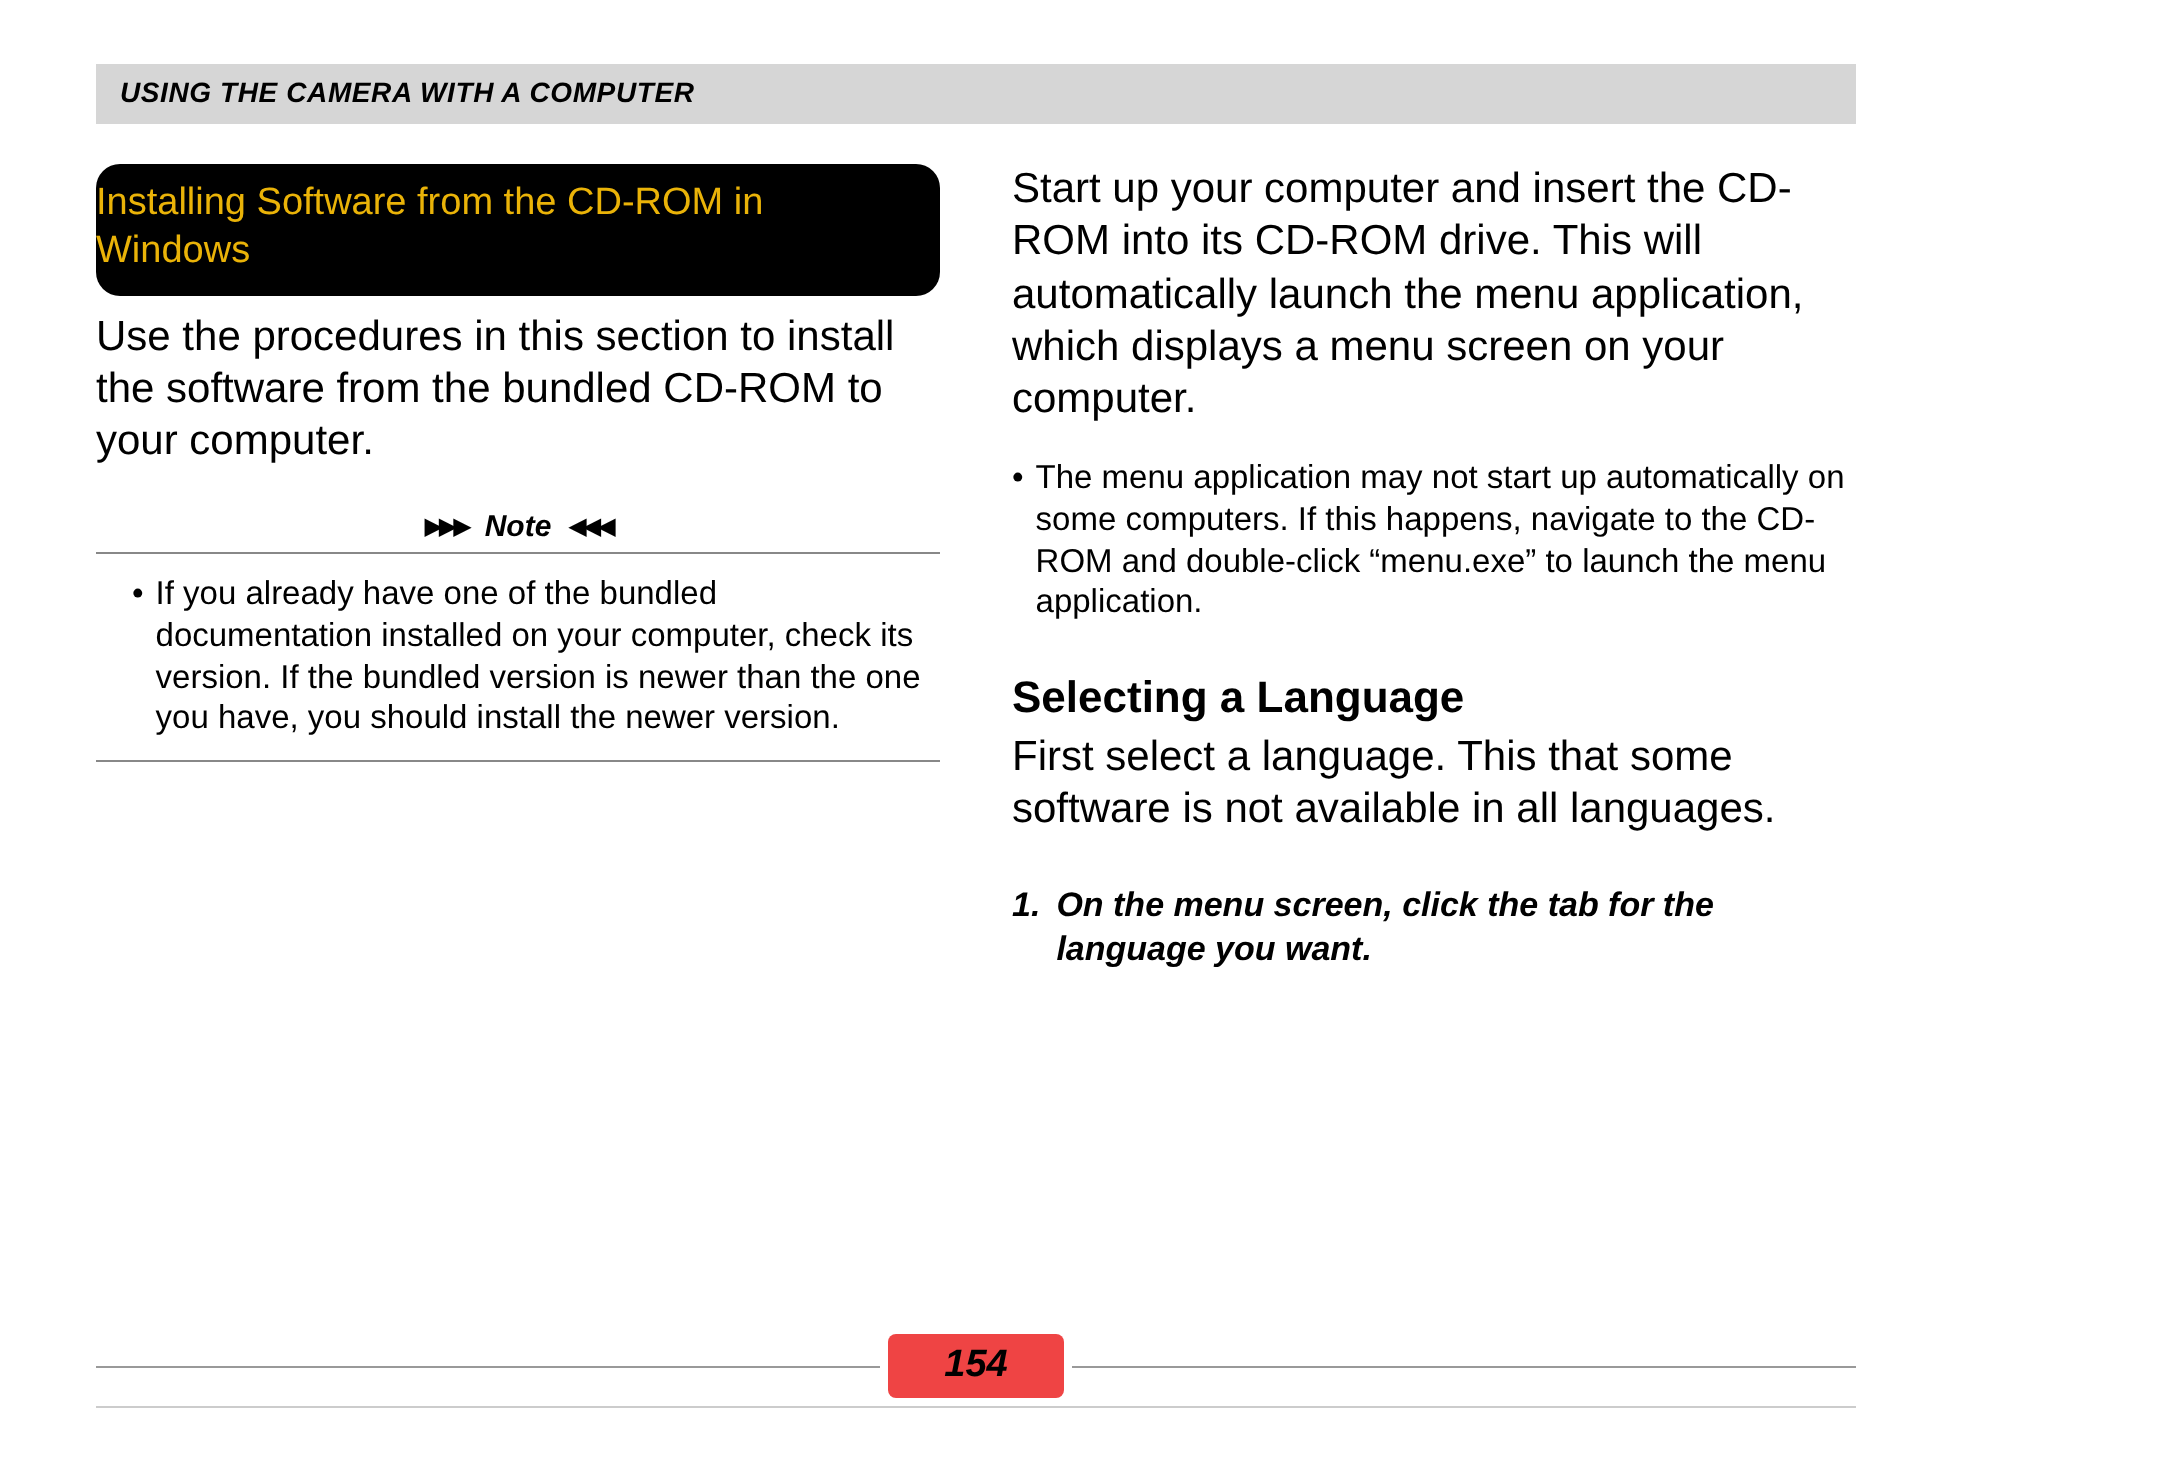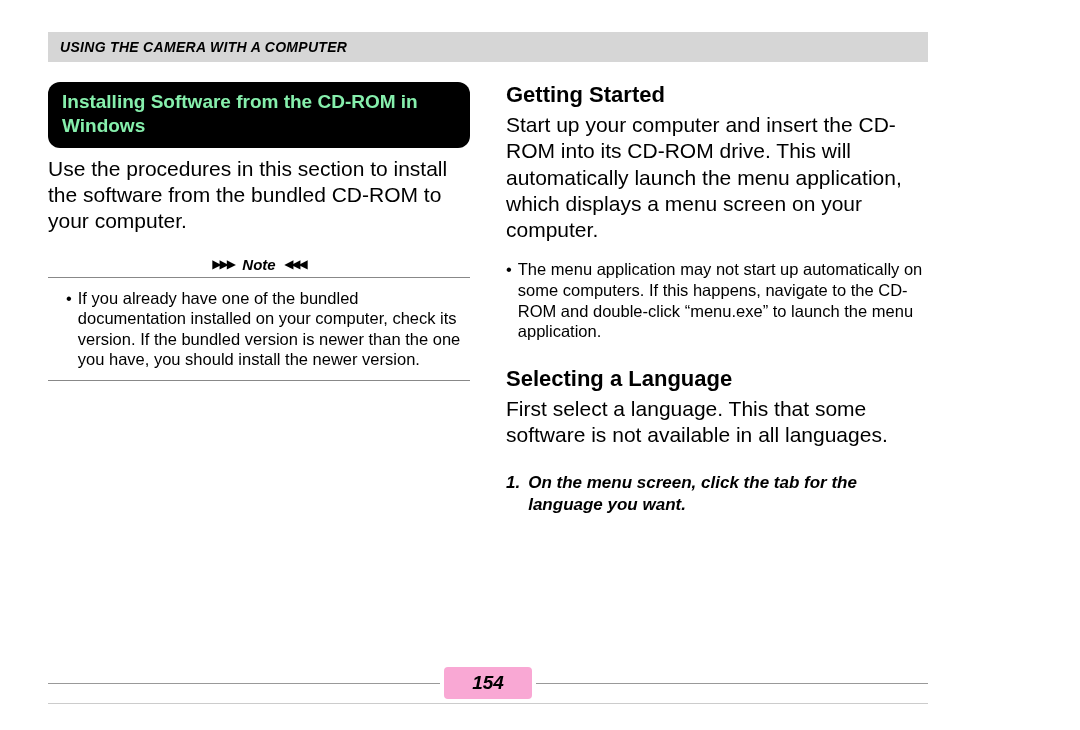--- a/index.html
+++ b/index.html
@@ -30,24 +30,24 @@
     .columns {
       display: flex;
       gap: 36px;
     }
     .col {
       flex: 1;
       min-width: 0;
     }
     .black-heading {
       background: #000;
-      color: #86efac;
+      color: #eab308;
       font-size: 19px;
-      font-weight: bold;
-      padding: 8px 14px 10px 14px;
+      font-weight: normal;
+      padding: 8px 14px 10px 0;
       border-radius: 12px;
       line-height: 1.25;
       margin-bottom: 8px;
     }
     .para {
       font-size: 21px;
       line-height: 1.25;
       margin-bottom: 16px;
     }
     .note-label-row {
@@ -113,21 +113,21 @@
     .footer-line {
       display: flex;
       align-items: center;
     }
     .footer-rule {
       flex: 1;
       height: 1px;
       background: #999;
     }
     .page-num {
-      background: #f9a8d4;
+      background: #ef4444;
       font-size: 19px;
       font-weight: bold;
       font-style: italic;
       padding: 5px 28px;
       border-radius: 4px;
       margin: 0 4px;
     }
     .footer-thin {
       height: 1px;
       background: #ccc;
@@ -159,21 +159,20 @@
       <div class="note-box">
         <div class="bullet-item">
           <span class="dot">•</span>
           <span>If you already have one of the bundled documentation installed on your computer, check its version. If the bundled version is newer than the one you have, you should install the newer version.</span>
         </div>
       </div>
 
     </div>
 
     <div class="col col-right">
-      <div class="section-heading">Getting Started</div>
       <div class="para">Start up your computer and insert the CD-ROM into its CD-ROM drive. This will automatically launch the menu application, which displays a menu screen on your computer.</div>
       <div class="plain-bullet">
         <span class="dot">•</span>
         <span>The menu application may not start up automatically on some computers. If this happens, navigate to the CD-ROM and double-click “menu.exe” to launch the menu application.</span>
       </div>
 
       <div class="section-heading second">Selecting a Language</div>
       <div class="para">First select a language. This that some software is not available in all languages.</div>
 
       <div class="step">

